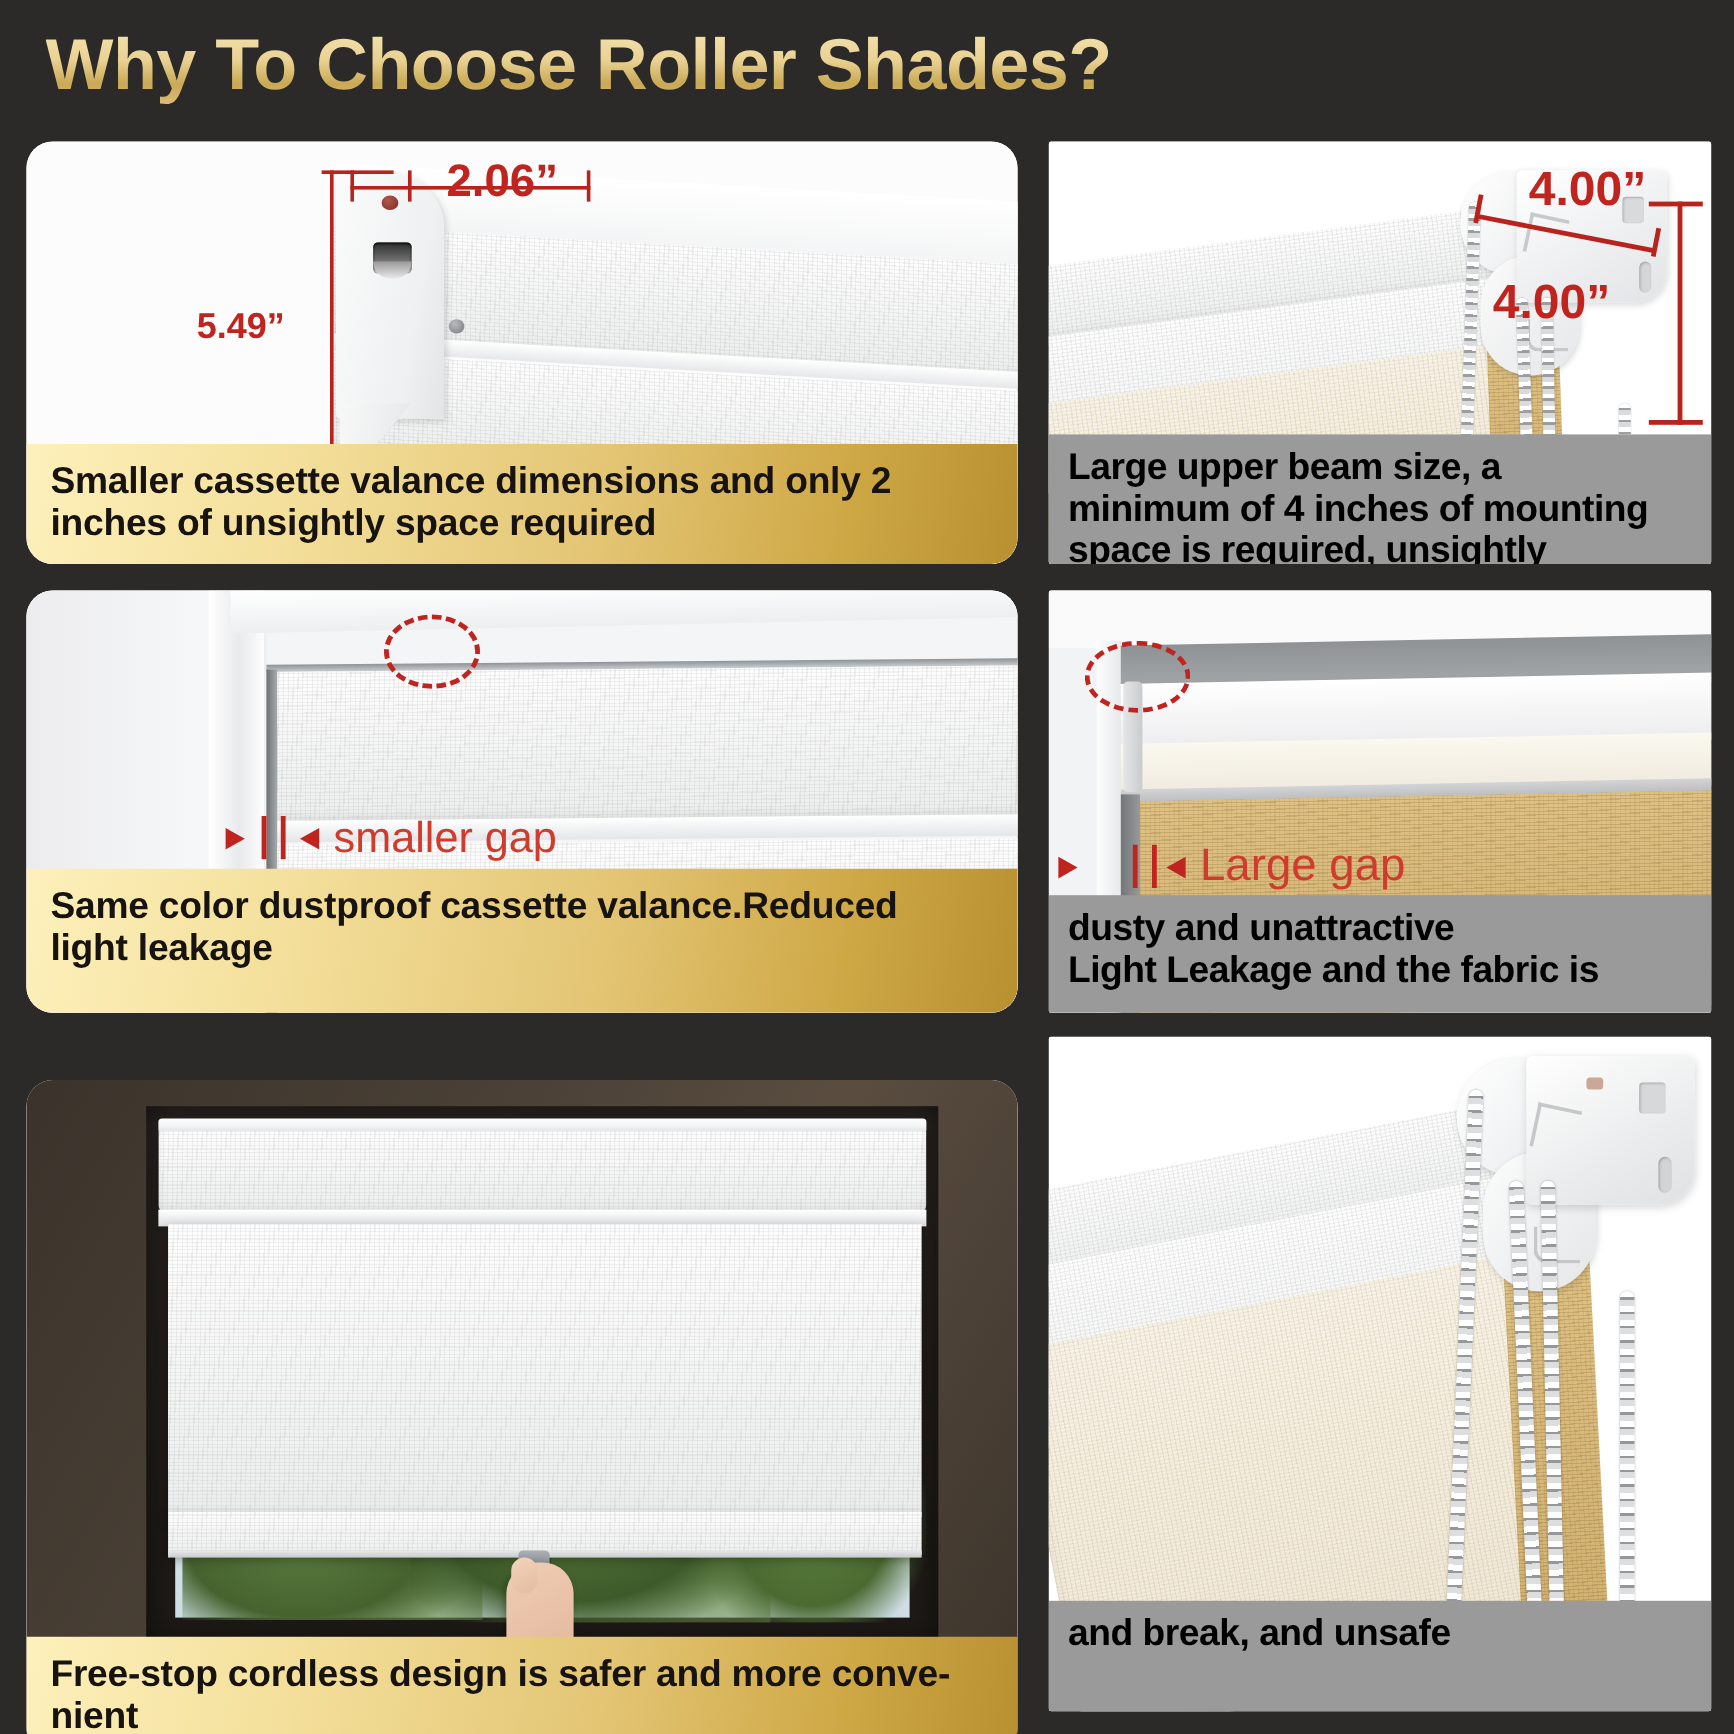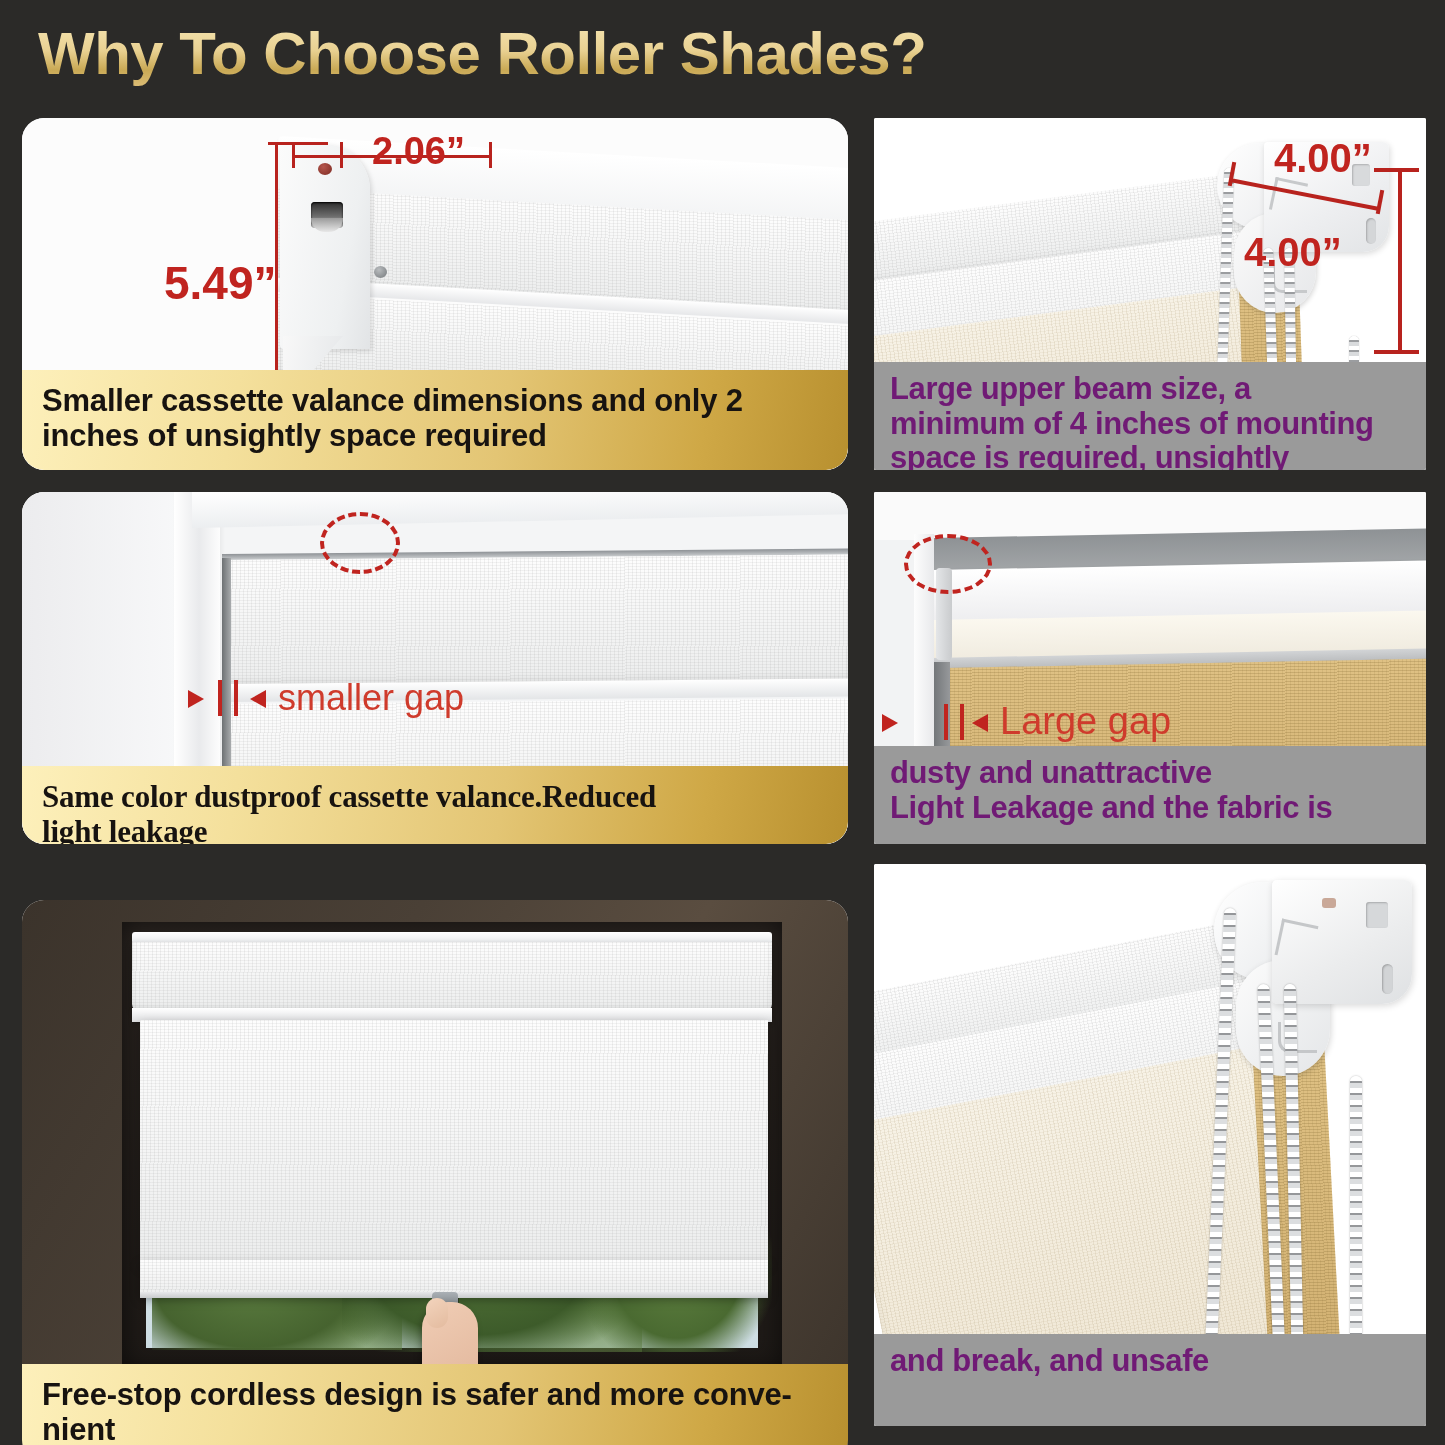--- a/index.html
+++ b/index.html
@@ -46,29 +46,29 @@
     box-sizing:border-box;
     padding:14px 18px 24px 20px;
     font-weight:bold;line-height:1.12;
   }
   .cap.gold{
     background:linear-gradient(100deg,#fdf0bb 0%,#f4e09c 26%,#e3c574 58%,#cfa846 82%,#b8902f 100%);
     color:#171310;font-size:31px;
     border-bottom-left-radius:22px;border-bottom-right-radius:22px;
   }
   .cap.gray{
-    background:#9a9a9a;color:#701a75;font-size:31px;
+    background:#9a9a9a;color:#000000;font-size:31px;
     padding:10px 14px 12px 16px;
   }
   .cap .l{display:block;white-space:nowrap;}
   .cap.gold .l{letter-spacing:-0.2px;}
   .cap.gray .l{letter-spacing:-0.4px;}
 
   .cap.gold.h1{height:100px;}
-  .cap.gold.h2{height:78px;font-family:Liberation Serif, serif;}
+  .cap.gold.h2{height:120px;}
   .cap.gold.h3{height:98px;}
   .cap.gray.g1{height:108px;}
   .cap.gray.g2{height:98px;}
   .cap.gray.g3{height:92px;}
 
   
   .fabric-white{
     background:
       repeating-linear-gradient(91deg,rgba(150,150,150,.13) 0 1px,rgba(255,255,255,0) 1px 4px),
       repeating-linear-gradient(0deg,rgba(140,140,140,.10) 0 1px,rgba(255,255,255,0) 1px 3px),
@@ -146,21 +146,21 @@
 
       <div class="dimline" style="left:270px;top:37px;width:200px;height:3px;"></div>
       <div class="tick" style="left:270px;top:24px;width:3px;height:26px;"></div>
       <div class="tick" style="left:318px;top:24px;width:3px;height:26px;"></div>
       <div class="tick" style="left:467px;top:24px;width:3px;height:26px;"></div>
       <div class="dim" style="left:350px;top:12px;font-size:38px;">2.06”</div>
 
       <div class="dimline" style="left:253px;top:24px;width:3px;height:280px;"></div>
       <div class="tick" style="left:246px;top:24px;width:60px;height:3px;"></div>
       <div class="tick" style="left:246px;top:301px;width:60px;height:3px;"></div>
-      <div class="dim" style="left:142px;top:138px;font-size:46px;">5.49”</div>
+      <div class="dim" style="left:142px;top:138px;font-size:30px;">5.49”</div>
     </div>
 
     <div class="cap gold h1">
       <span class="l">Smaller cassette valance dimensions and only 2</span>
       <span class="l">inches of unsightly space required</span>
     </div>
   </div>
 
   <div class="panel right p2">
     <div class="stage">

